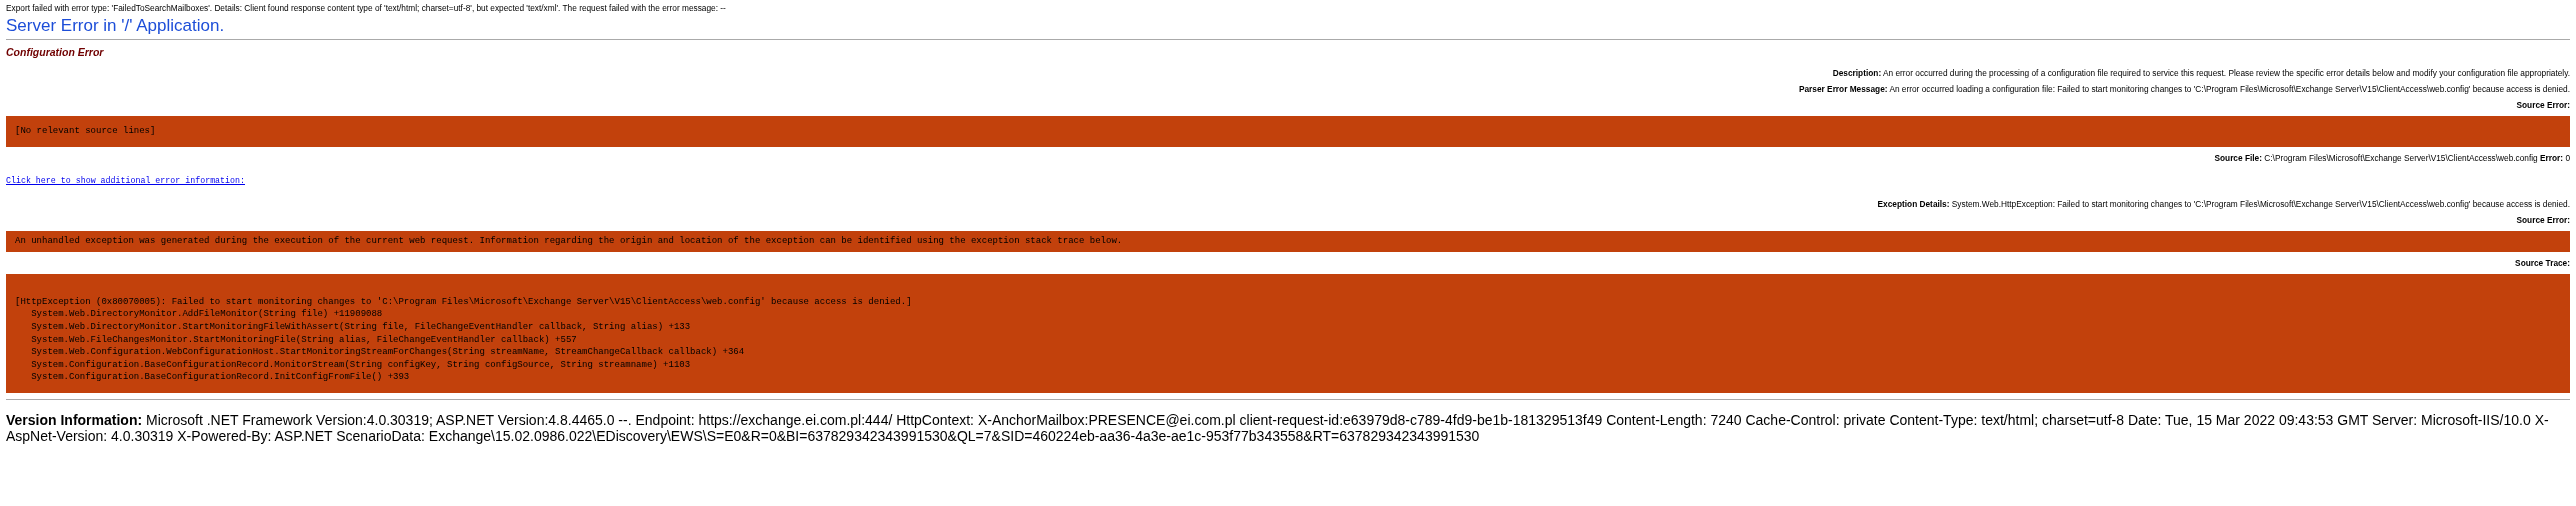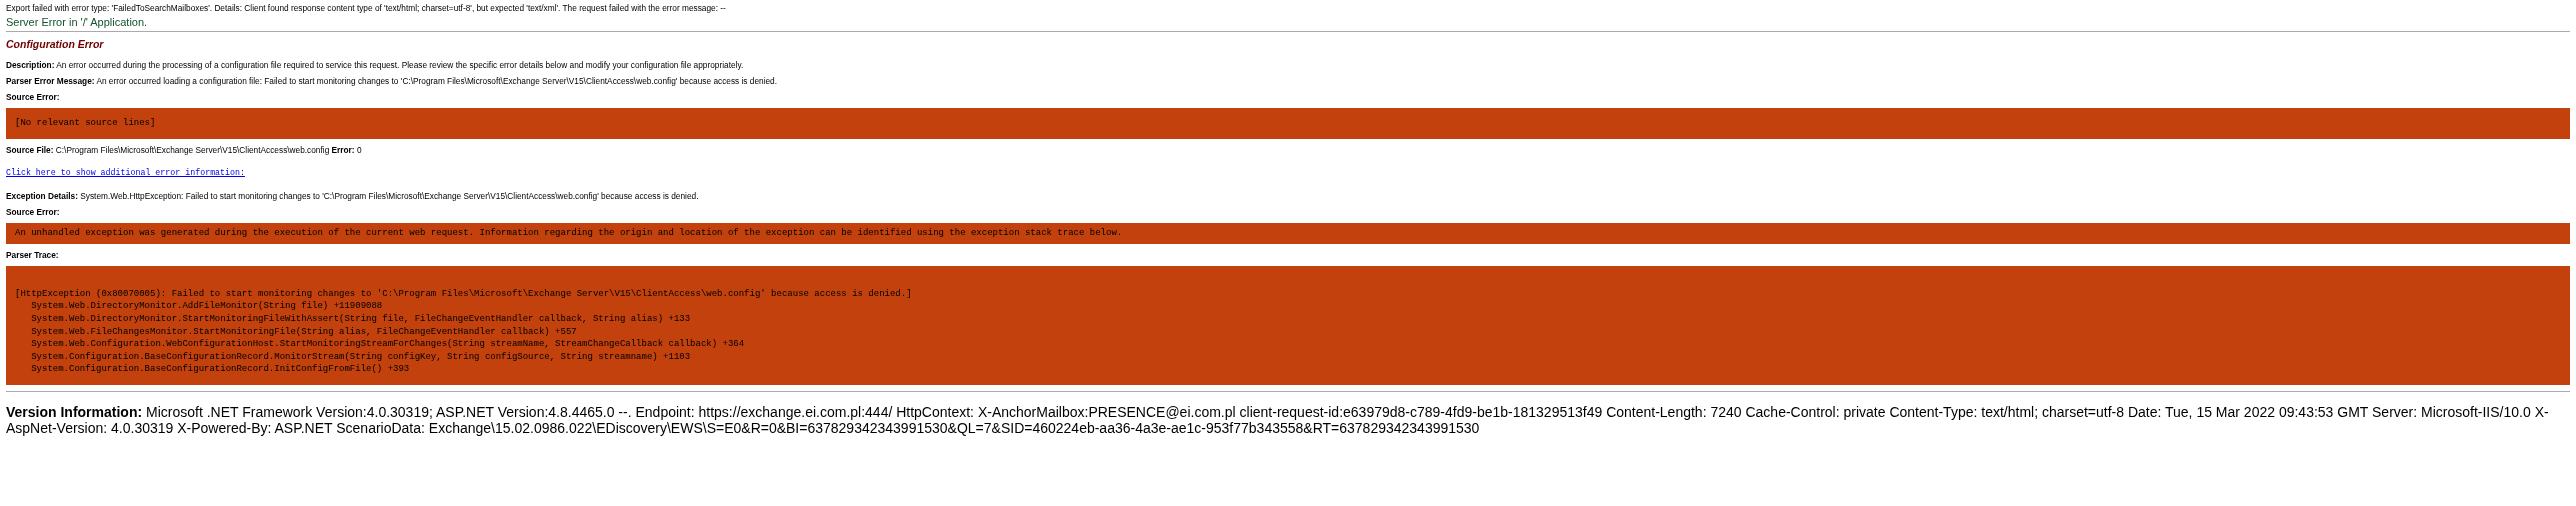--- a/index.html
+++ b/index.html
@@ -10,41 +10,42 @@
       color: #000;
       background: #fff;
     }
     .top-error {
       font-size: 8.3px;
       color: #000;
       margin-bottom: 3px;
     }
     .main-title {
       font-family: Verdana, Arial, sans-serif;
-      font-size: 11px;
+      font-size: 17px;
       font-weight: normal;
-      color: #14532d;
+      color: #1d4ed8;
       margin: 1.5px 0 3px 0;
     }
     hr {
       border: none;
       border-top: 0.8px solid #aaa;
       margin: 3px 0 6px 0;
     }
     .sub-title {
       font-family: Verdana, Arial, sans-serif;
       font-size: 10.5px;
       font-weight: bold;
       font-style: italic;
       color: #700000;
       margin: 6px 0 10px 0;
     }
     .field-row {
       margin: 6px 0;
       font-size: 8.3px;
+      text-align: right;
     }
     .field-label {
       font-weight: bold;
     }
     .code-block {
       background: #c2410c;
       font-family: Consolas, "Courier New", monospace;
       font-size: 9px;
       padding: 9px;
       margin: 6px 0;
@@ -111,21 +112,21 @@
   <span class="field-label">Exception Details:</span><span> System.Web.HttpException: Failed to start monitoring changes to 'C:\Program Files\Microsoft\Exchange Server\V15\ClientAccess\web.config' because access is denied.</span>
 </div>
 
 <div class="field-row">
   <span class="field-label">Source Error:</span>
 </div>
 
 <div class="code-block small">An unhandled exception was generated during the execution of the current web request. Information regarding the origin and location of the exception can be identified using the exception stack trace below.</div>
 
 <div class="field-row">
-  <span class="field-label">Parser Trace:</span>
+  <span class="field-label">Source Trace:</span>
 </div>
 
 <div class="code-block">
 [HttpException (0x80070005): Failed to start monitoring changes to 'C:\Program Files\Microsoft\Exchange Server\V15\ClientAccess\web.config' because access is denied.]
    System.Web.DirectoryMonitor.AddFileMonitor(String file) +11909088
    System.Web.DirectoryMonitor.StartMonitoringFileWithAssert(String file, FileChangeEventHandler callback, String alias) +133
    System.Web.FileChangesMonitor.StartMonitoringFile(String alias, FileChangeEventHandler callback) +557
    System.Web.Configuration.WebConfigurationHost.StartMonitoringStreamForChanges(String streamName, StreamChangeCallback callback) +364
    System.Configuration.BaseConfigurationRecord.MonitorStream(String configKey, String configSource, String streamname) +1103
    System.Configuration.BaseConfigurationRecord.InitConfigFromFile() +393

